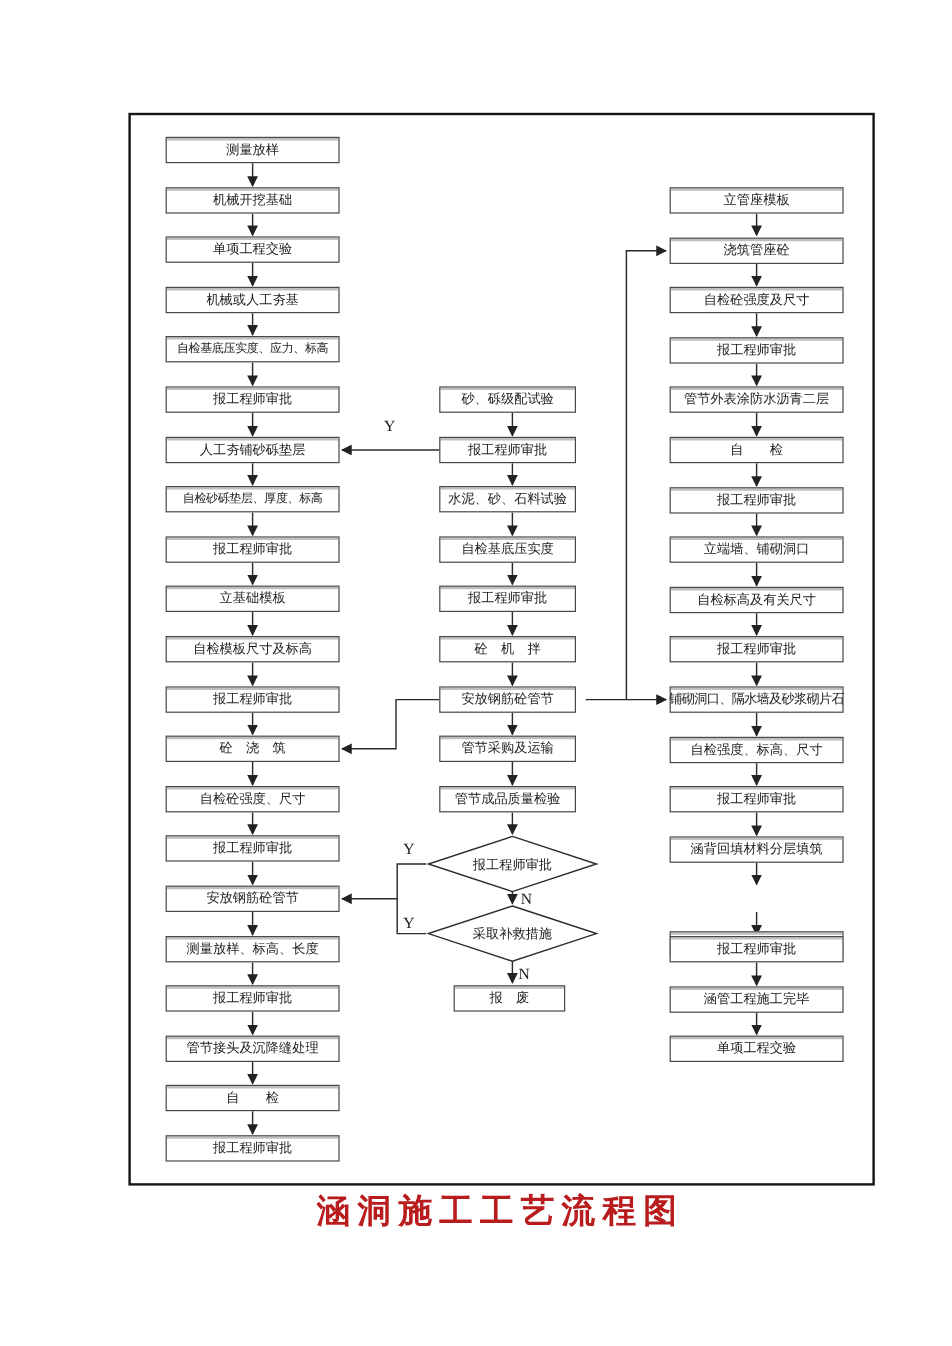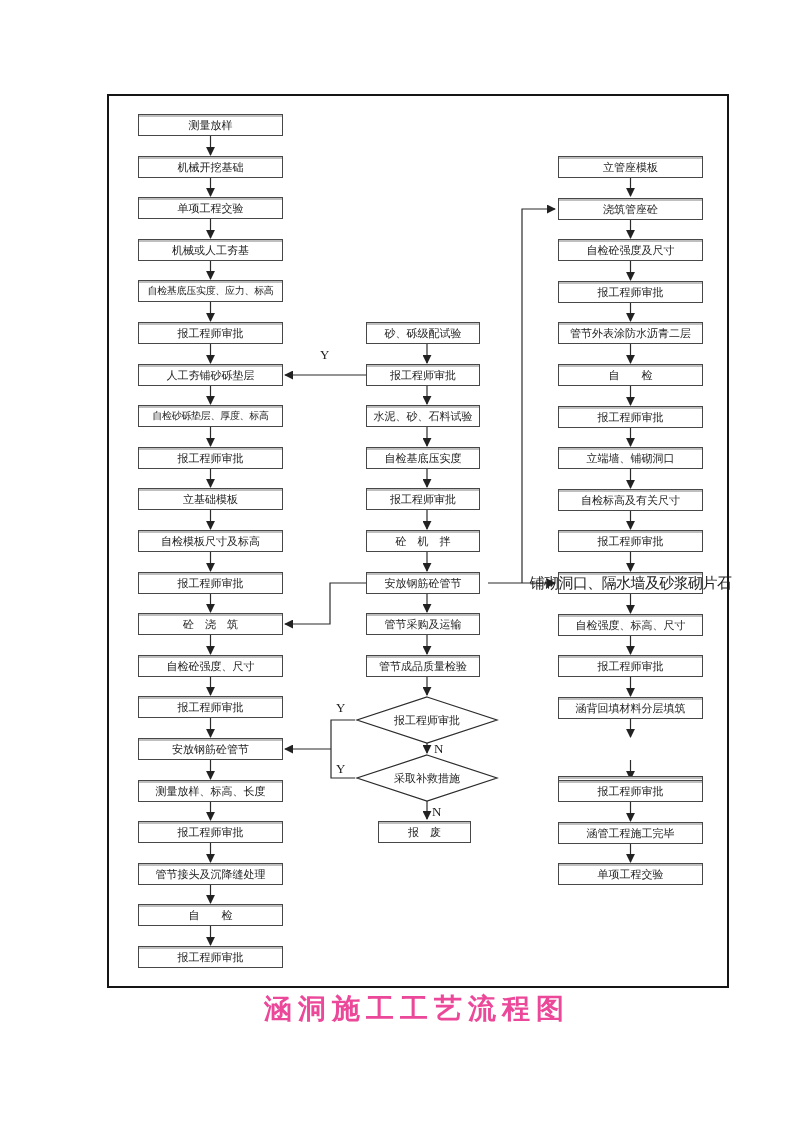--- a/index.html
+++ b/index.html
@@ -15,32 +15,32 @@
   .box{
     position:absolute;height:22px;background:#ffffff;
     border:1.5px solid #474747;box-shadow:inset 0 2px 0 rgba(148,148,148,.6);
     display:flex;align-items:center;justify-content:center;
     font-size:11px;line-height:1;white-space:pre;box-sizing:border-box;
   }
   .box.lcol{left:138px;width:145px;}
   .box.mcol{left:366px;width:114px;}
   .box.rcol{left:558px;width:145px;}
   .box.tight{font-size:10px;letter-spacing:-0.3px;}
-  .box.tighter{font-size:15px;letter-spacing:-0.6px;font-family:Liberation Serif, serif;}
+  .box.tighter{font-size:11px;letter-spacing:-0.6px;font-family:Liberation Serif, serif;}
   .dlabel{
     position:absolute;width:140px;height:16px;display:flex;align-items:center;justify-content:center;
     font-size:11px;white-space:pre;
   }
   .branch{
     position:absolute;font-size:13px;font-family:"Liberation Serif","DejaVu Serif",serif;
     color:#1c1c1c;line-height:1;
   }
   .title{
     position:absolute;left:107px;top:990px;width:620px;text-align:center;
-    font-size:28px;font-weight:700;letter-spacing:6px;color:#ec4899;
+    font-size:28px;font-weight:700;letter-spacing:6px;color:#b91c1c;
     font-family:"Liberation Serif","DejaVu Serif",serif;
   }
 </style>
 </head>
 <body>
 
 <div class="canvas">
 
   <div class="frame"></div>
 

